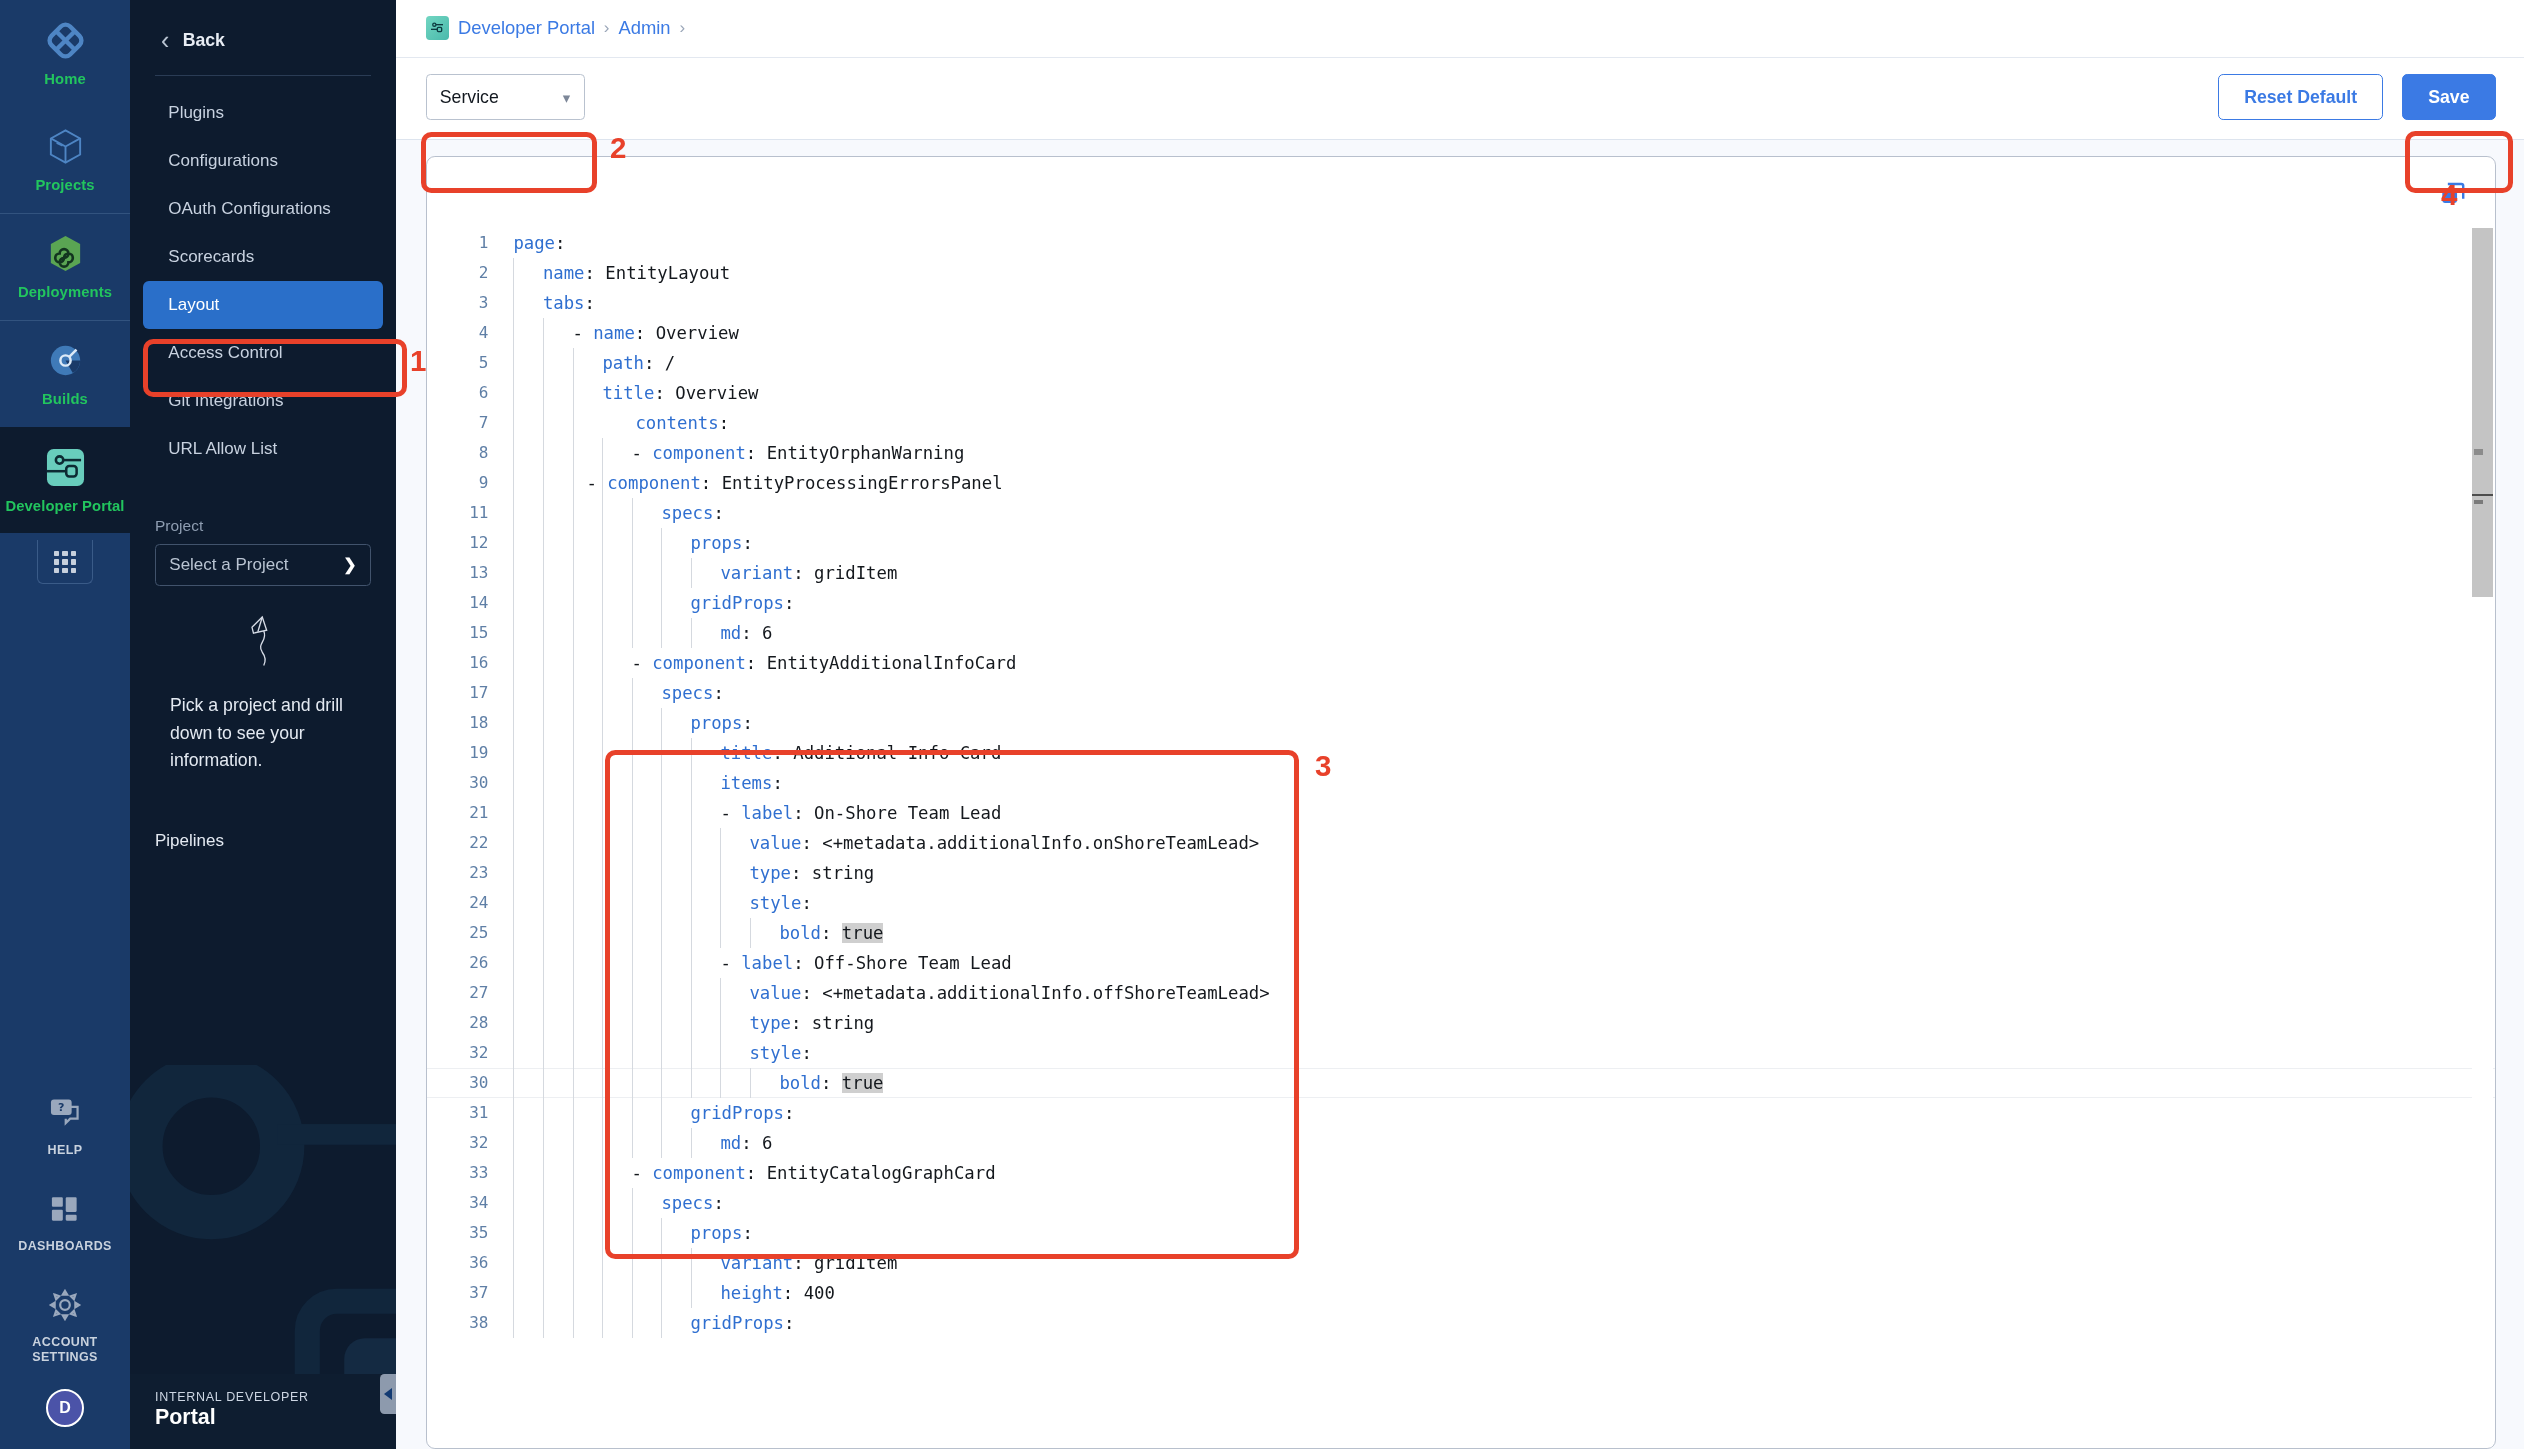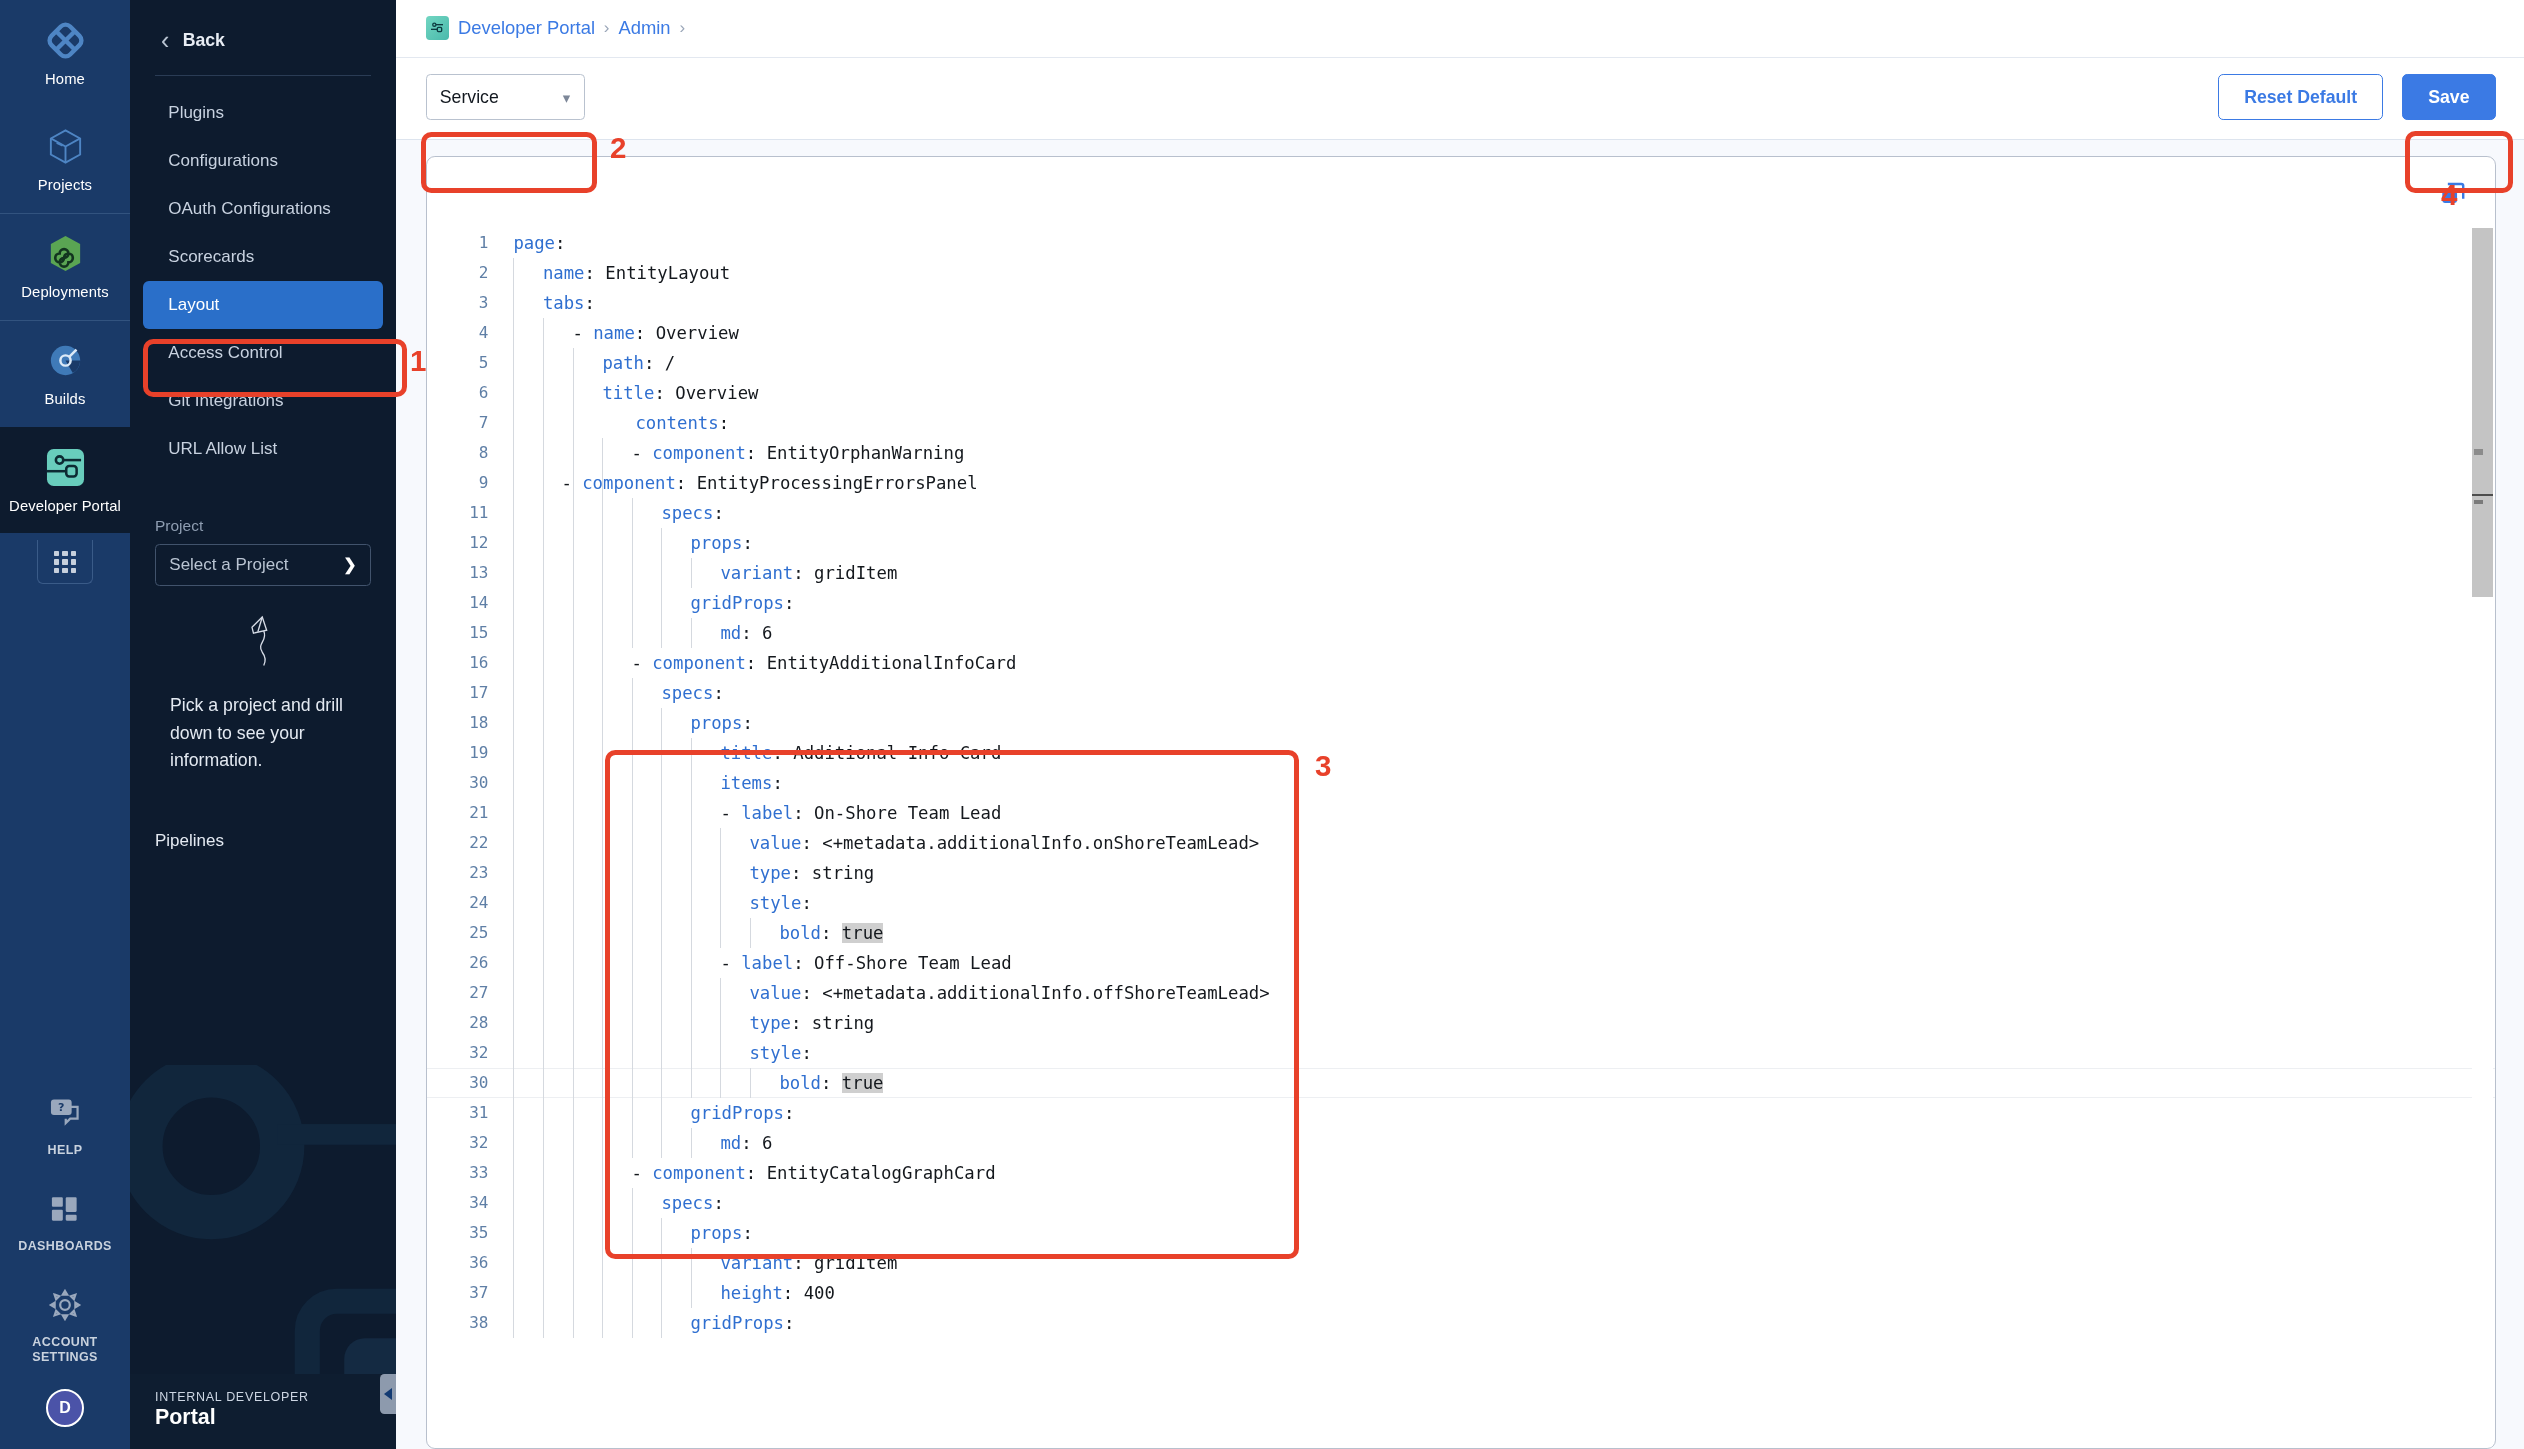--- a/index.html
+++ b/index.html
@@ -21,21 +21,21 @@
   .rail-top { display: flex; flex-direction: column; }
   .rail-item {
     display: flex; flex-direction: column; align-items: center; justify-content: center;
     padding: 19px 4.4px 17.7px 4.4px;
     cursor: pointer;
     position: relative;
   }
   .rail-item.active { background: #0d1b2e; }
   .rail-item .r-ico { height: 43px; display: flex; align-items: center; justify-content: center; }
   .rail-item .r-lbl {
-    margin-top: 8.9px; color: #ffffff; font-size: 14.8px; font-weight: 400;
+    margin-top: 8.9px; color: #22c55e; font-size: 14.8px; font-weight: 700;
     text-align: center; line-height: 1.2; letter-spacing: 0.1px;
   }
   .rail-sep { height: 0.7px; background: #32537f; margin: 0; }
 
   .rail-grid-wrap { padding: 7.4px 0 0 0; display:flex; justify-content:center; }
   .rail-grid {
     width: 56px; height: 44px; border: 0.7px solid #3a5b88; border-top: none;
     border-radius: 0 0 5.9px 5.9px; display: flex; align-items: center; justify-content: center;
     cursor: pointer;
   }
@@ -463,21 +463,21 @@
             <div class="ln-row">
               <span class="ln-num">7</span>
               <span class="ln-code"><span class="ind" style="left: 5.9px;"></span><span class="ind" style="left: 35px;"></span><span class="ind" style="left: 65px;"></span><span style="padding-left: 89px; margin-left: 33px;"><span class="k">contents</span><span>:</span></span></span>
             </div>
             <div class="ln-row">
               <span class="ln-num">8</span>
               <span class="ln-code"><span class="ind" style="left: 5.9px;"></span><span class="ind" style="left: 35px;"></span><span class="ind" style="left: 65px;"></span><span class="ind" style="left: 94px;"></span><span style="padding-left: 118px;"><span>- </span><span class="k">component</span><span>: </span><span>EntityOrphanWarning</span></span></span>
             </div>
             <div class="ln-row">
               <span class="ln-num">9</span>
-              <span class="ln-code"><span class="ind" style="left: 5.9px;"></span><span class="ind" style="left: 35px;"></span><span class="ind" style="left: 65px;"></span><span class="ind" style="left: 94px;"></span><span style="padding-left: 48px; margin-top: 42px;"><span>- </span><span class="k">component</span><span>: </span><span>EntityProcessingErrorsPanel</span></span></span>
+              <span class="ln-code"><span class="ind" style="left: 5.9px;"></span><span class="ind" style="left: 35px;"></span><span class="ind" style="left: 65px;"></span><span class="ind" style="left: 94px;"></span><span style="padding-left: 73px; margin-top: 42px;"><span>- </span><span class="k">component</span><span>: </span><span>EntityProcessingErrorsPanel</span></span></span>
             </div>
             <div class="ln-row">
               <span class="ln-num">11</span>
               <span class="ln-code"><span class="ind" style="left: 5.9px;"></span><span class="ind" style="left: 35px;"></span><span class="ind" style="left: 65px;"></span><span class="ind" style="left: 94px;"></span><span class="ind" style="left: 124px;"></span><span style="padding-left: 148px;"><span class="k">specs</span><span>:</span></span></span>
             </div>
             <div class="ln-row">
               <span class="ln-num">12</span>
               <span class="ln-code"><span class="ind" style="left: 5.9px;"></span><span class="ind" style="left: 35px;"></span><span class="ind" style="left: 65px;"></span><span class="ind" style="left: 94px;"></span><span class="ind" style="left: 124px;"></span><span class="ind" style="left: 153px;"></span><span style="padding-left: 177px;"><span class="k">props</span><span>:</span></span></span>
             </div>
             <div class="ln-row">

